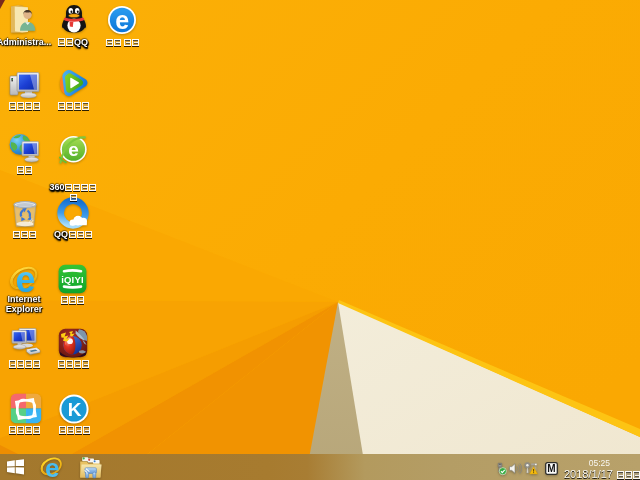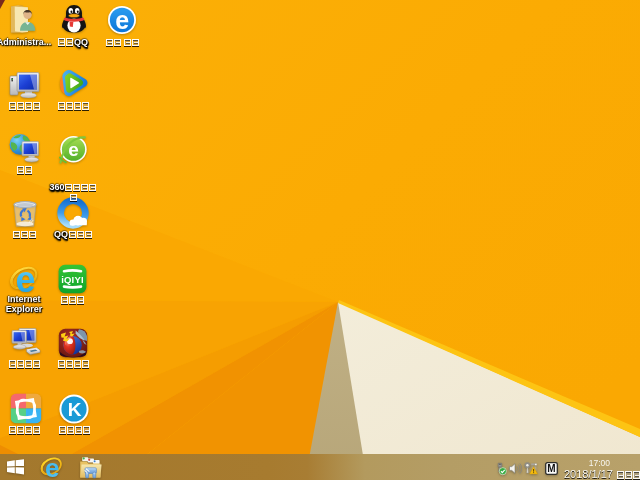--- a/index.html
+++ b/index.html
@@ -361,14 +361,14 @@
     <rect x="11" y="1.8" width="1.6" height="1.4" fill="#f2f1ea"></rect>
 <rect x="7.6" y="4.4" width="4.8" height="4.6" fill="#b2b0a8" opacity="0.7"></rect>
 <path d="M9.6,4.6 L13.6,12 L5.6,12 Z" fill="#f6bc0e" stroke="#c89204" stroke-width="0.4"></path>
 <rect x="9.2" y="7" width="0.9" height="2.6" fill="#4a3a06"></rect>
     <rect x="9.2" y="10.2" width="0.9" height="0.9" fill="#4a3a06"></rect>
 </svg>
 <svg class="ab" style="left:545px;top:462px" width="13" height="13" viewBox="0 0 13 13">
 <rect x="0.7" y="0.7" width="11.6" height="11.6" rx="1.6" fill="#fcfcfa" stroke="#30302c" stroke-width="1.3"></rect>
 <text x="6.5" y="10" font-size="10" font-weight="bold" fill="#111" text-anchor="middle" font-family="Liberation Sans">M</text>
 </svg>
-<div id="clock">17:00</div>
+<div id="clock">05:25</div>
 <div id="date"><span class="cjrow">2018/1/17 <span class="cj"></span><span class="cj"></span><span class="cj"></span></span></div>
 
 </body></html>

